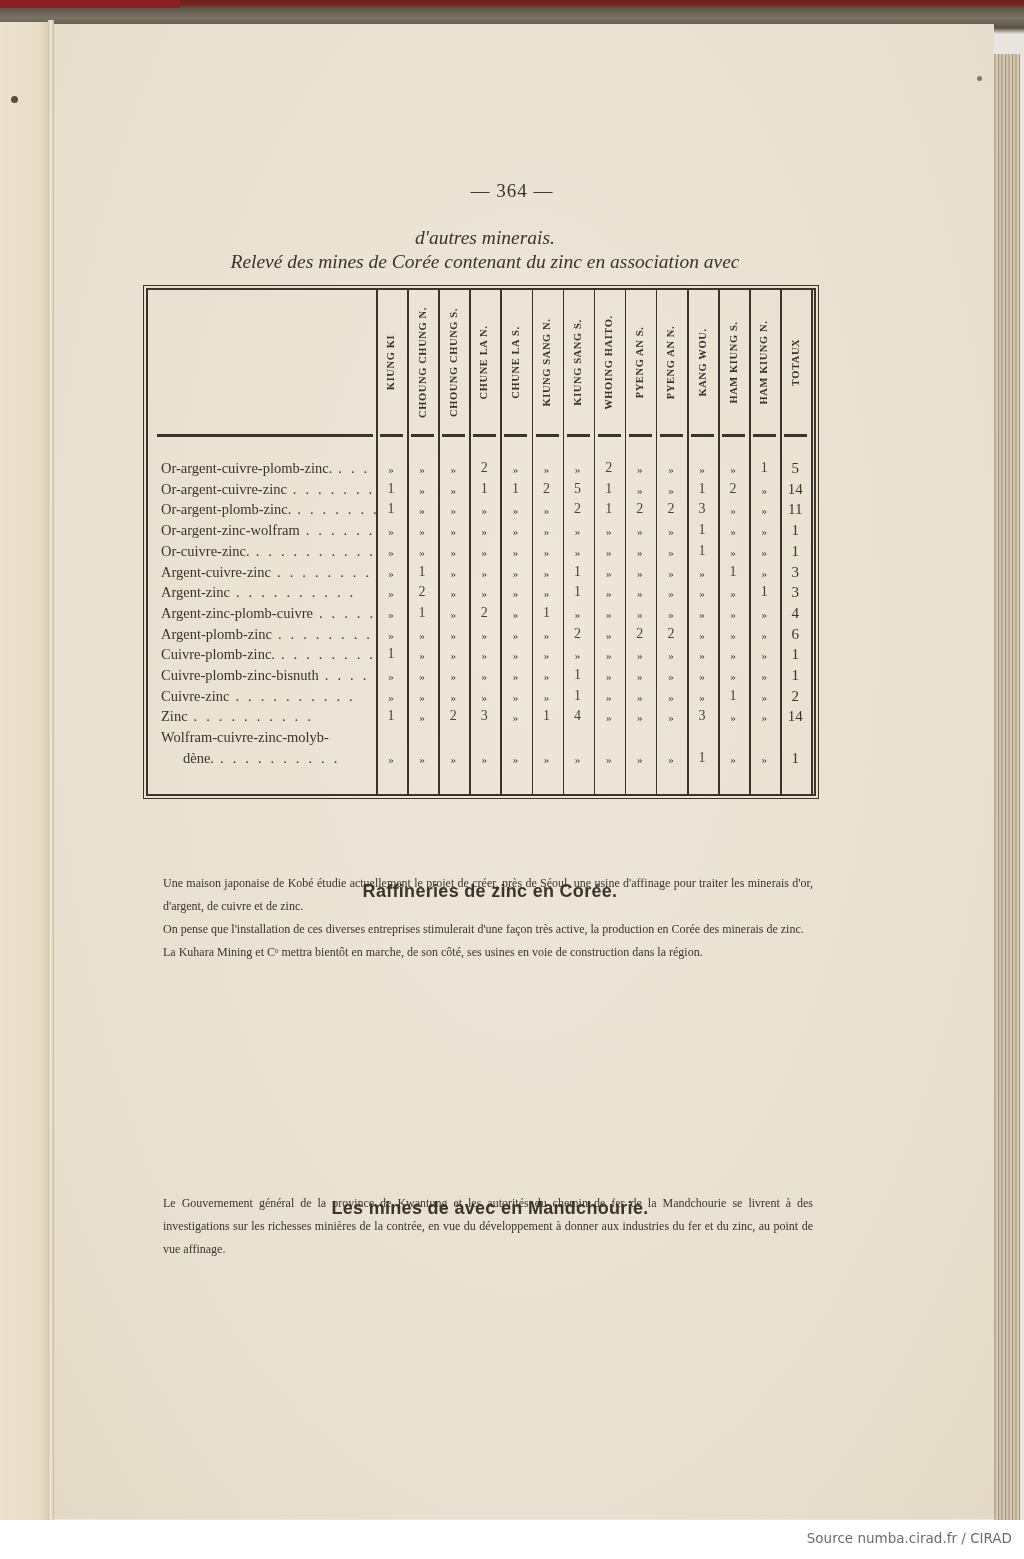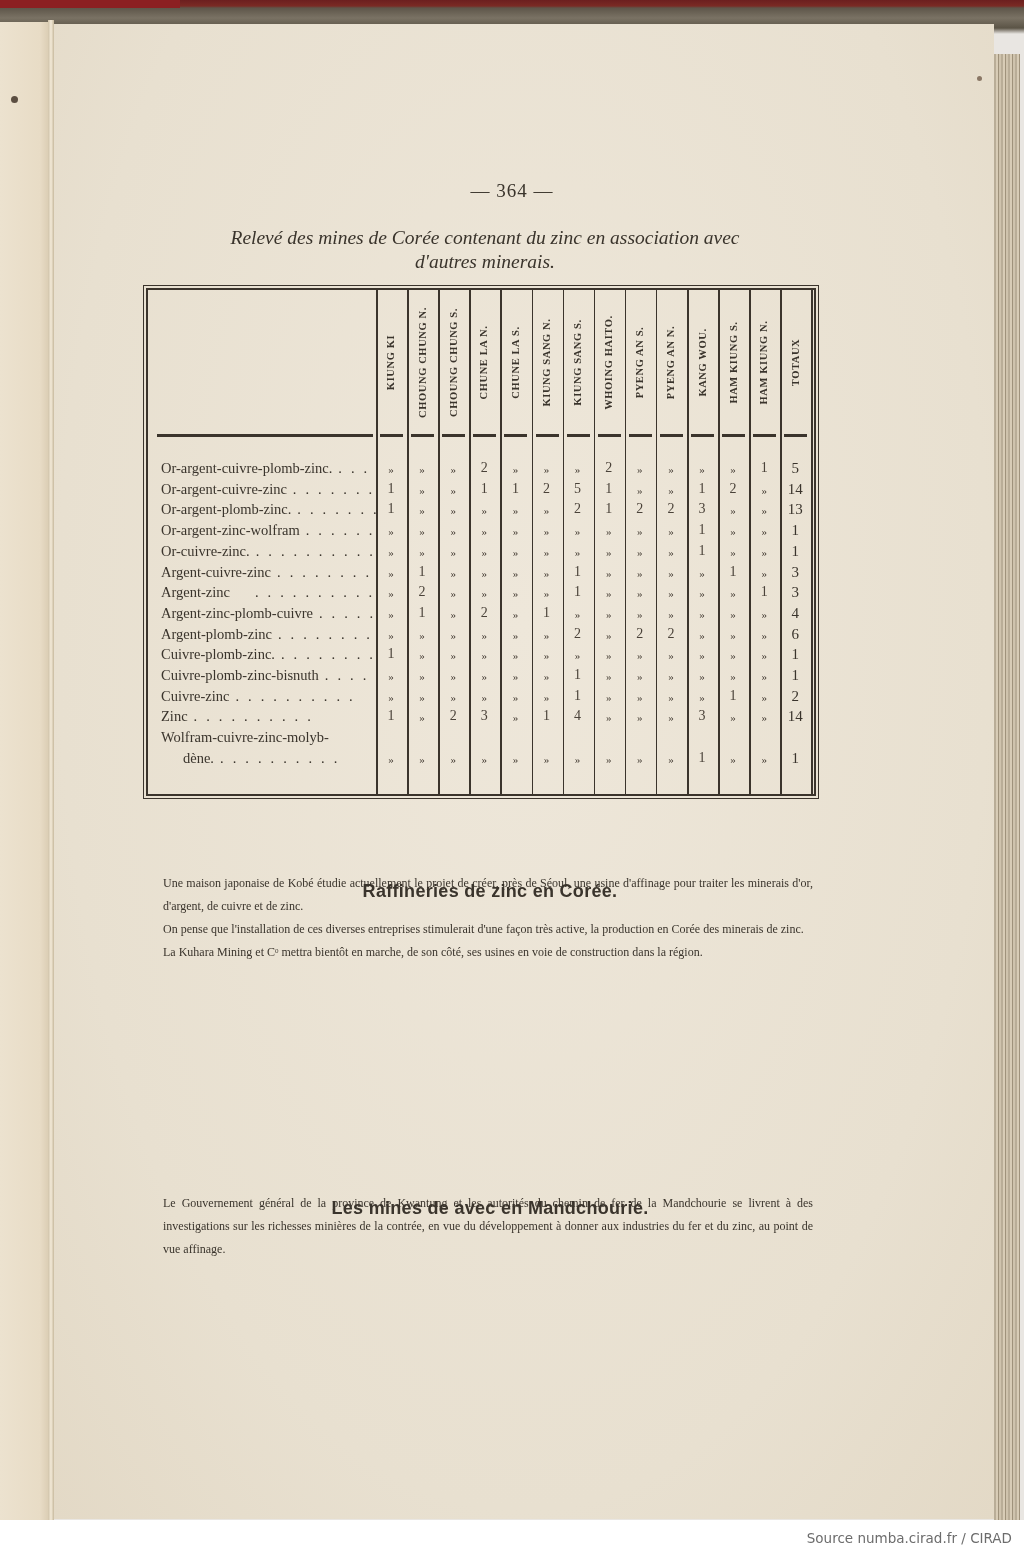--- a/index.html
+++ b/index.html
@@ -98,22 +98,22 @@
   </div>
 <div class="left-page"></div>
 <div class="hole"></div>
 <div class="gutter"></div>
 <div class="page"></div>
 <div class="fore-edge"></div>
 <div class="spot" style="left:977px;top:76px;"></div>
 
 <div class="page-number">— 364 —</div>
 <div class="table-title">
+  <div>d'autres minerais.</div>
   <div>Relevé des mines de Corée contenant du zinc en association avec</div>
-  <div>d'autres minerais.</div>
 </div>
 
 <div class="tbl" id="tbl">
   <div class="inner-border"></div>
 <div class="col-line" style="left: 229px;"></div>
     <div class="col-line" style="left: 260.1px;"></div>
     <div class="col-line" style="left: 291.2px;"></div>
     <div class="col-line" style="left: 322.3px;"></div>
     <div class="col-line" style="left: 353.4px;"></div>
     <div class="col-line" style="left: 384.5px;"></div>
@@ -229,21 +229,21 @@
     <div class="cell" style="left: 322.3px; top: 215.4px;">»</div>
     <div class="cell" style="left: 353.4px; top: 215.4px;">»</div>
     <div class="cell" style="left: 384.5px; top: 215.4px;">»</div>
     <div class="cell num" style="left: 415.6px; top: 212.4px;">2</div>
     <div class="cell num" style="left: 446.7px; top: 212.4px;">1</div>
     <div class="cell num" style="left: 477.8px; top: 212.4px;">2</div>
     <div class="cell num" style="left: 508.9px; top: 212.4px;">2</div>
     <div class="cell num" style="left: 540px; top: 212.4px;">3</div>
     <div class="cell" style="left: 571.1px; top: 215.4px;">»</div>
     <div class="cell" style="left: 602.2px; top: 215.4px;">»</div>
-    <div class="cell num total" style="left: 633.3px; top: 212.4px;">13</div>
+    <div class="cell num total" style="left: 633.3px; top: 212.4px;">11</div>
     <div class="row-label" style="top: 233.1px;">
       <span class="lbl">Or-argent-zinc-wolfram</span>
       <span class="dots">..........</span>
     </div>
     <div class="cell" style="left: 229px; top: 236.1px;">»</div>
     <div class="cell" style="left: 260.1px; top: 236.1px;">»</div>
     <div class="cell" style="left: 291.2px; top: 236.1px;">»</div>
     <div class="cell" style="left: 322.3px; top: 236.1px;">»</div>
     <div class="cell" style="left: 353.4px; top: 236.1px;">»</div>
     <div class="cell" style="left: 384.5px; top: 236.1px;">»</div>
@@ -284,21 +284,21 @@
     <div class="cell" style="left: 353.4px; top: 277.5px;">»</div>
     <div class="cell" style="left: 384.5px; top: 277.5px;">»</div>
     <div class="cell num" style="left: 415.6px; top: 274.5px;">1</div>
     <div class="cell" style="left: 446.7px; top: 277.5px;">»</div>
     <div class="cell" style="left: 477.8px; top: 277.5px;">»</div>
     <div class="cell" style="left: 508.9px; top: 277.5px;">»</div>
     <div class="cell" style="left: 540px; top: 277.5px;">»</div>
     <div class="cell num" style="left: 571.1px; top: 274.5px;">1</div>
     <div class="cell" style="left: 602.2px; top: 277.5px;">»</div>
     <div class="cell num total" style="left: 633.3px; top: 274.5px;">3</div>
-    <div class="row-label" style="top: 295.2px; gap: 19px;">
+    <div class="row-label" style="top: 295.2px;">
       <span class="lbl">Argent-zinc</span>
       <span class="dots">..........</span>
     </div>
     <div class="cell" style="left: 229px; top: 298.2px;">»</div>
     <div class="cell num" style="left: 260.1px; top: 295.2px;">2</div>
     <div class="cell" style="left: 291.2px; top: 298.2px;">»</div>
     <div class="cell" style="left: 322.3px; top: 298.2px;">»</div>
     <div class="cell" style="left: 353.4px; top: 298.2px;">»</div>
     <div class="cell" style="left: 384.5px; top: 298.2px;">»</div>
     <div class="cell num" style="left: 415.6px; top: 295.2px;">1</div>

